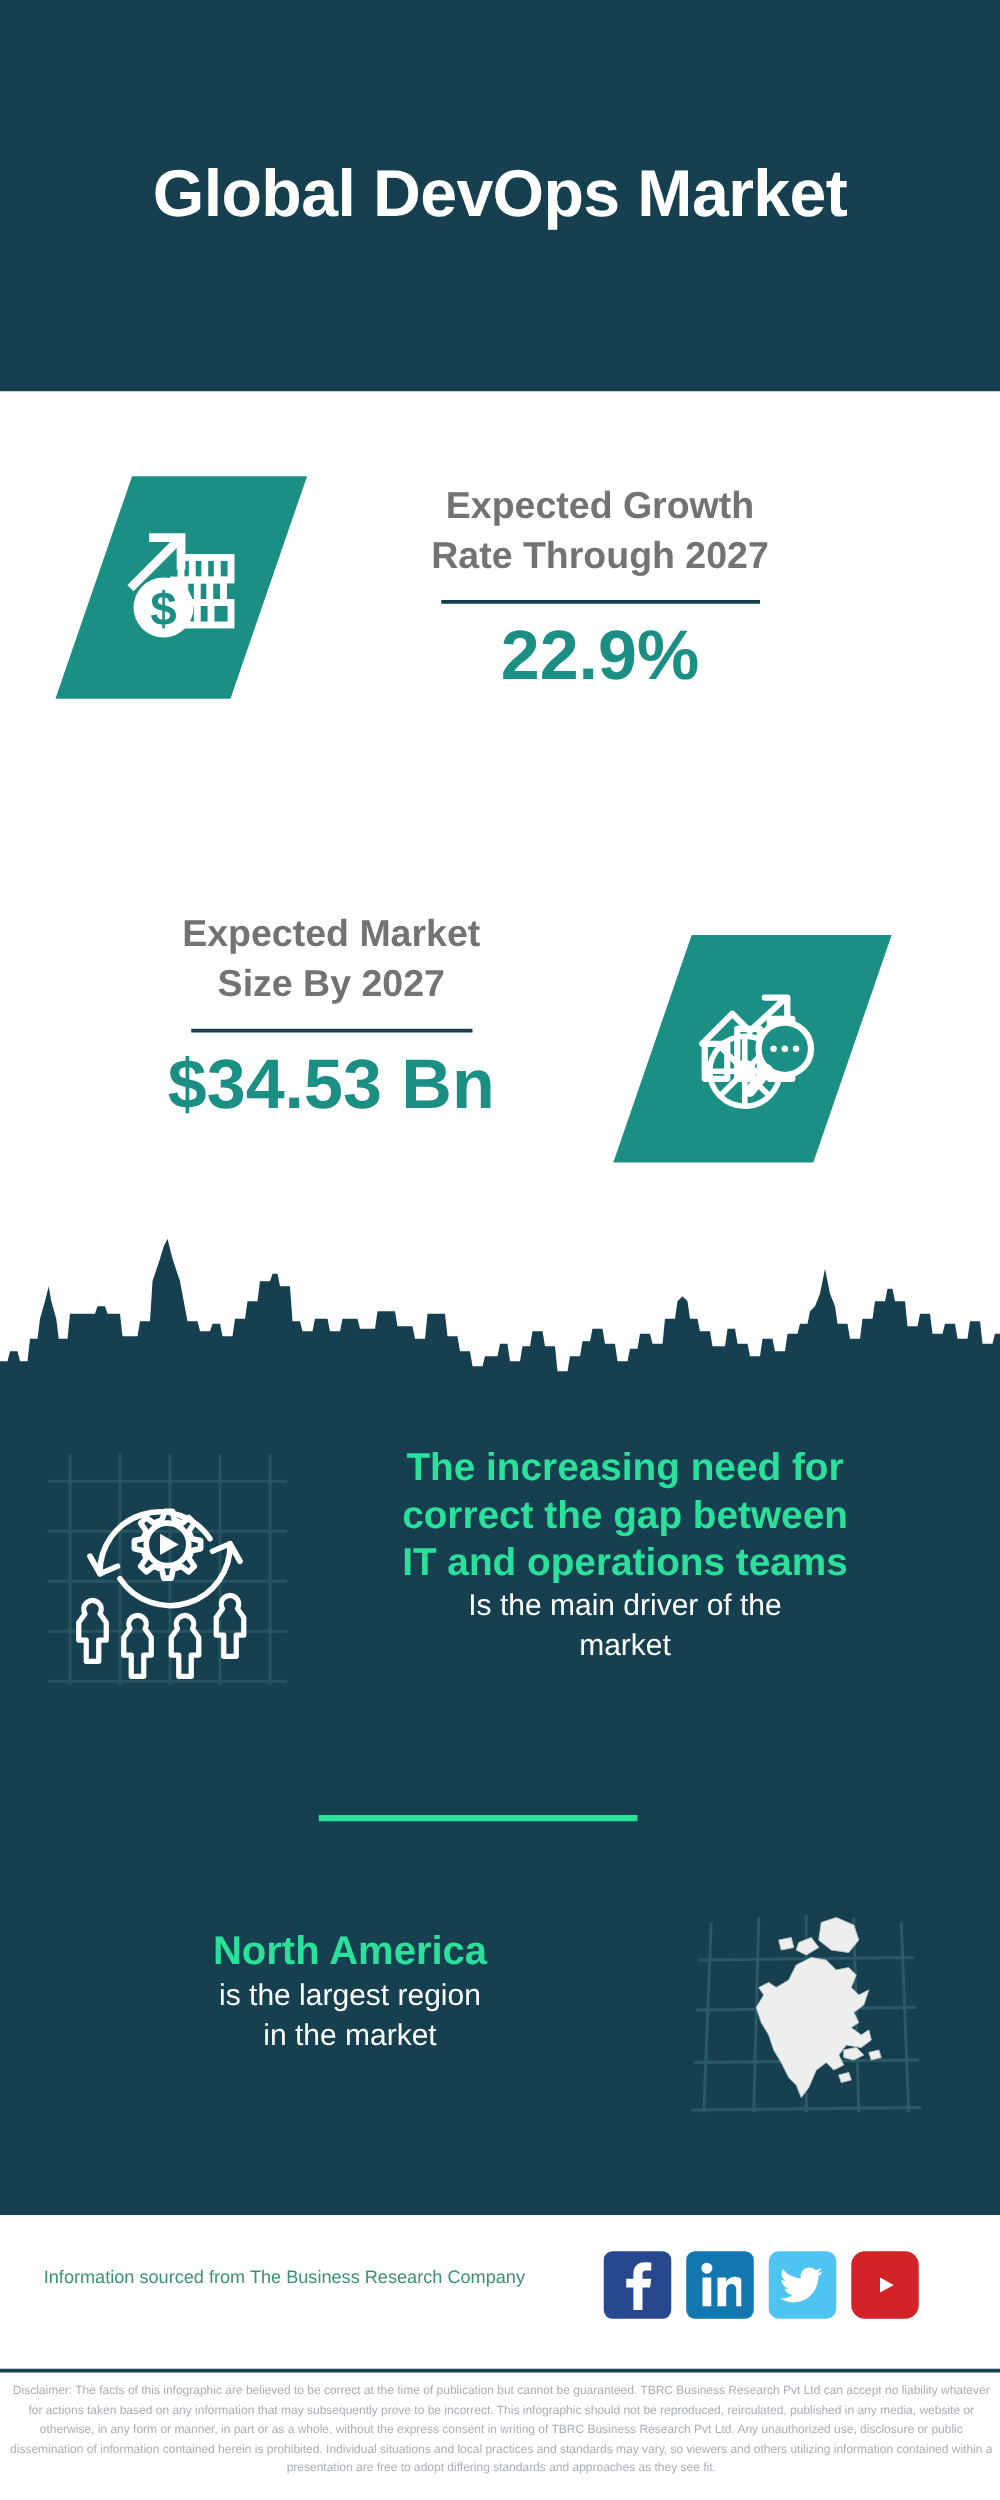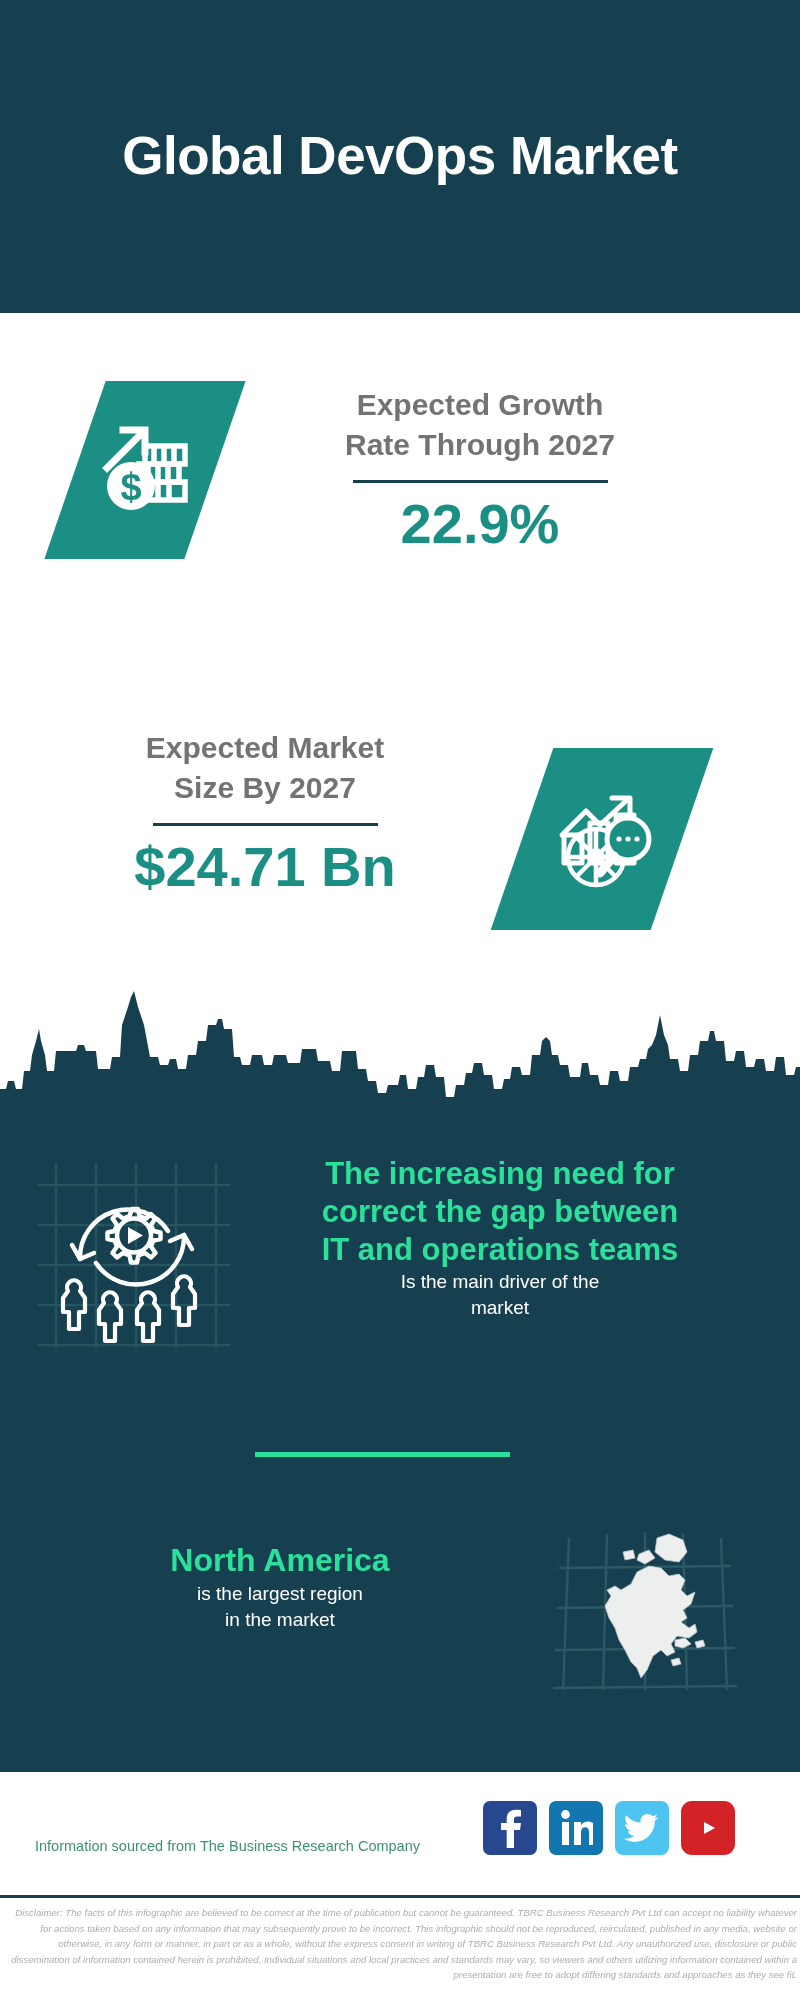--- a/index.html
+++ b/index.html
@@ -83,21 +83,21 @@
     position:absolute; left:38px; top:8px; width:192px; height:185px;
   }
   .driver-text {
     position:absolute; left:245px; top:0px; width:510px; text-align:center;
   }
   .hl-green {
     color:#2BE09B; font-size:31px; font-weight:bold; line-height:1.22;
     display:block;
   }
   .sub-white {
-    color:#ffffff; font-size:19px; font-weight:normal; line-height:1.25;
+    color:#ffffff; font-size:24px; font-weight:normal; line-height:1.25;
     display:block; margin-top:2px;
   }
   .green-divider {
     position:absolute; left:255px; top:1452px; width:255px; height:5px;
     background:#2BE09B;
   }
 
   
   .region-wrap {
     position:absolute; left:0; top:1500px; width:800px; height:230px;
@@ -114,43 +114,42 @@
 
   
   .footer {
     position:absolute; left:0; top:1772px; width:800px; height:135px;
     background:#ffffff;
   }
   .footer-text {
     position:absolute; left:35px; top:38px; width:470px;
     color:#3C9270; font-size:14.5px; line-height:1.7;
   }
-  .footer-line { display:block;margin-top:24px; }
+  .footer-line { display:block; }
   .social-row {
     position:absolute; left:483px; top:29px; display:flex; gap:12px;
   }
   .social {
     width:54px; height:54px; border-radius:7px;
     display:flex; align-items:center; justify-content:center;
   }
   .s-fb { background:#27488E; }
   .s-li { background:#1277B0; }
   .s-tw { background:#4DC5F0; border-radius:8px; }
   .s-yt { background:#D42326; border-radius:11px; }
 
   
   .disc-rule {
     position:absolute; left:0; top:1895px; width:800px; height:3px;
     background:#16404f;
   }
   .disclaimer {
     position:absolute; left:5px; top:1905px; width:792px;
     color:#A8AEB4; font-size:9.6px; line-height:1.62;
-    text-align:right;
-    font-style:italic;
+    text-align:center;
   }
 </style>
 </head>
 <body>
 
 <div class="header">
   <div class="header-title">Global DevOps Market</div>
 </div>
 
 <div class="stat1">
@@ -183,21 +182,21 @@
     <div class="stat-value">22.9%</div>
   </div>
 </div>
 
 <div class="stat2">
 
   <div class="stat2-text">
     <div class="stat-label">Expected Market</div>
     <div class="stat-label">Size By 2027</div>
     <div class="stat-rule r2"></div>
-    <div class="stat-value">$24.71 Bn</div>
+    <div class="stat-value">$34.53 Bn</div>
   </div>
 
   <div class="para-icon icon2">
     <span class="glyph">
       <svg width="112" height="112" viewBox="0 0 112 112">
         <g fill="none" stroke="#ffffff" stroke-width="5" stroke-linecap="round" stroke-linejoin="round">
           <path d="M16 54 L40 30 L54 44 L82 18"></path>
           <path d="M66 17 L84 17 L84 34"></path>
           <rect x="18" y="54" width="18" height="28"></rect>
           <rect x="44" y="42" width="18" height="40"></rect>

